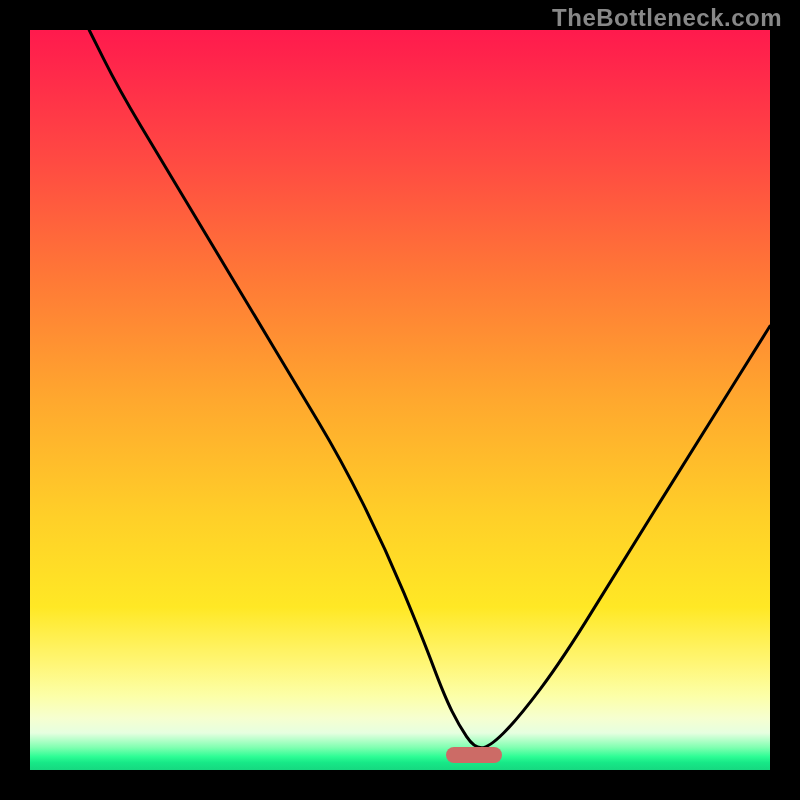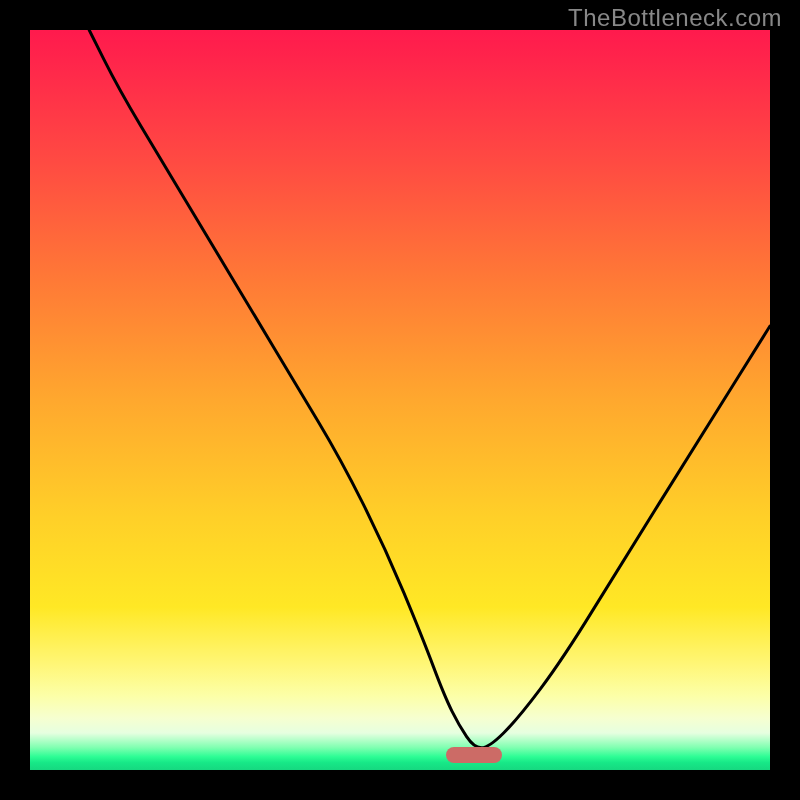--- a/index.html
+++ b/index.html
@@ -16,21 +16,21 @@
     width: 800px;
     height: 800px;
     background: #000;
   }
   .watermark {
     position: absolute;
     top: 4px;
     right: 18px;
     color: #888;
     font-size: 24px;
-    font-weight: 400;
+    font-weight: 700;
     letter-spacing: 0.5px;
     z-index: 5;
   }
   .plot-area {
     position: absolute;
     left: 30px;
     top: 30px;
     width: 740px;
     height: 740px;
     overflow: hidden;

